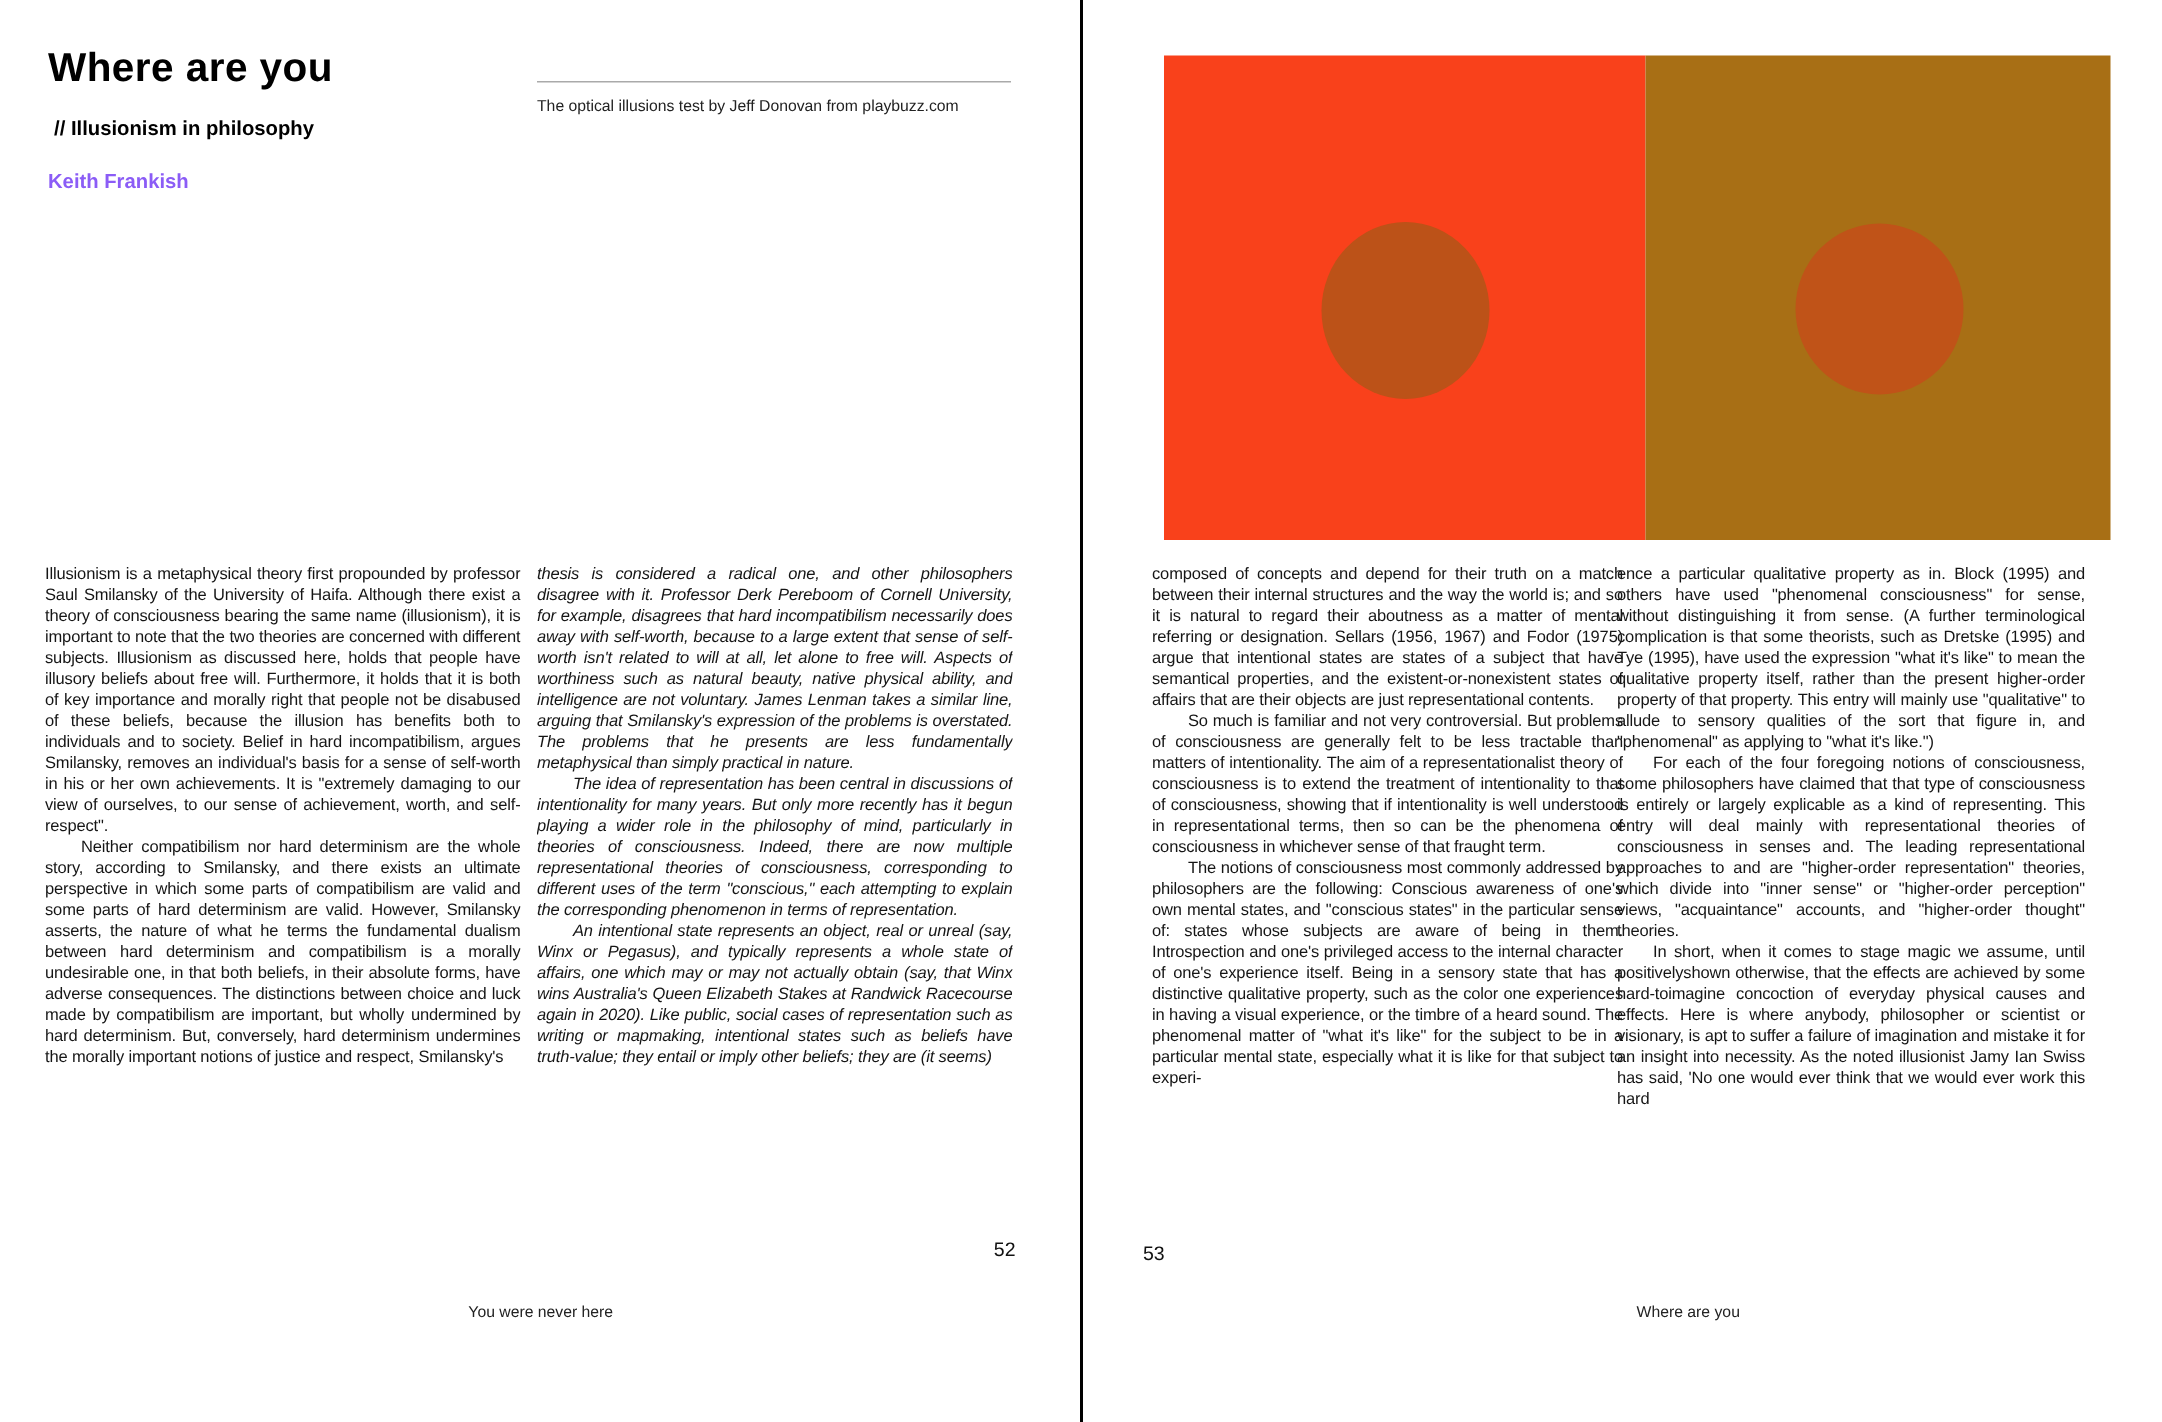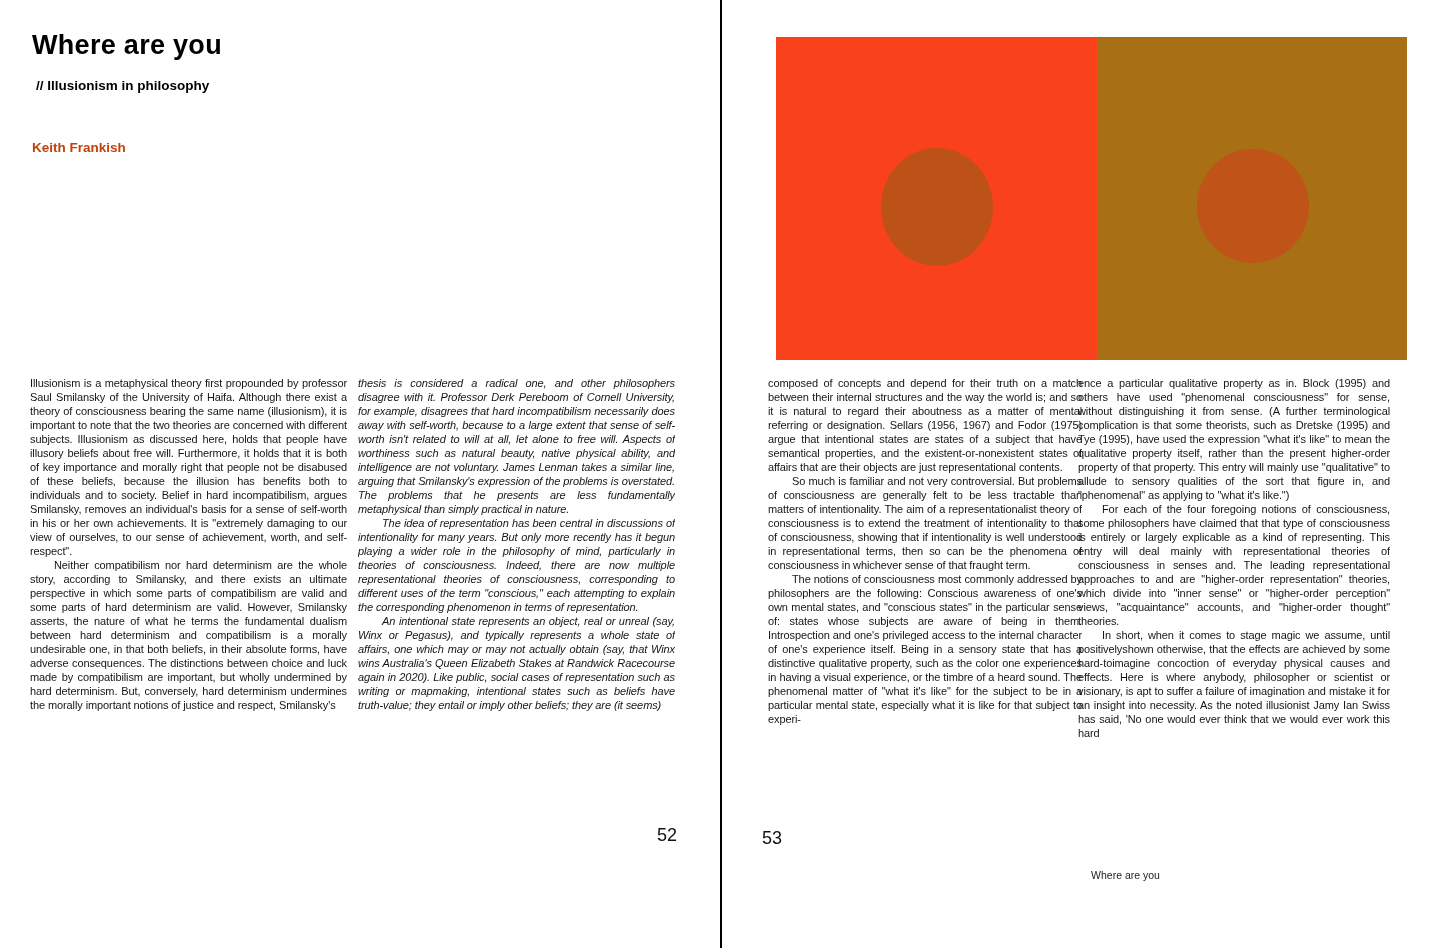--- a/index.html
+++ b/index.html
@@ -12,21 +12,21 @@
   }
   .spread { position:absolute; inset:0; background:#fff; }
   .page { position:absolute; top:0; height:799px; }
   .page-left  { left:0;   width:721px; }
   .page-right { left:722px; width:719px;padding-left:44px; }
   .divider { position:absolute; left:720px; top:0; width:2px; height:948px; background:#000; }
 
   
   .title    { position:absolute; left:32px; top:30px; font-size:27px; font-weight:700; letter-spacing:.3px; color:#000; }
   .subtitle { position:absolute; left:36px; top:78px; font-size:13.5px; font-weight:700; color:#000;text-align:right; }
-  .author   { position:absolute; left:32px; top:113px; font-size:13.5px; font-weight:700; color:#c2410c;margin-top:27px; }
+  .author   { position:absolute; left:32px; top:113px; font-size:13.5px; font-weight:700; color:#8b5cf6; }
 
   .caption-block { position:absolute; left:358px; top:54px; width:316px; }
   .caption-rule  { width:100%; height:1px; background:#aaa; }
   .caption-text  { margin-top:10px; font-size:10.5px; color:#222; }
 
   
   .bodycol {
     position:absolute; top:376px; height:432px; overflow:hidden;
     text-align:justify; font-size:11px; line-height:14px;
     letter-spacing:-.1px; color:#151515;
@@ -41,47 +41,52 @@
   
   .illusion { position:absolute; left:54px; top:37px; width:631px; height:323px; display:flex; }
   .panel { position:relative; height:100%; }
   .panel-left  { width:321px; }
   .panel-right { width:310px; }
   .circle { position:absolute; border-radius:50%; }
   .circle-left  { left:105px; top:111px; width:112px; height:118px; }
   .circle-right { left:100px; top:112px; width:112px; height:114px; }
 
   
-  .pagenum { position:absolute; font-size:18px; color:#111; }
+  .pagenum { position:absolute; font-size:13px; color:#111; }
   .pagenum-left  { left:630px; width:47px; top:825px; text-align:right; }
   .pagenum-right { left:40px; top:828px;text-align:right; }
   .footer { position:absolute; top:869px; width:100%; text-align:center; font-size:10.5px; color:#222; }
 </style>
 </head>
 <body>
 
 <div class="spread">
 
   <div class="page page-left">
     <h1 class="title">Where are you</h1>
     <div class="subtitle">// Illusionism in philosophy</div>
     <div class="author">Keith Frankish</div>
 
+    <div class="caption-block">
+      <div class="caption-rule"></div>
+      <div class="caption-text">The optical illusions test by Jeff Donovan from playbuzz.com</div>
+    </div>
 
     <div class="bodycol col-l1">
       <p>Illusionism is a metaphysical theory first propounded by professor Saul Smilansky of the University of Haifa. Although there exist a theory of consciousness bearing the same name (illusionism), it is important to note that the two theories are concerned with different subjects. Illusionism as discussed here, holds that people have illusory beliefs about free will. Furthermore, it holds that it is both of key importance and morally right that people not be disabused of these beliefs, because the illusion has benefits both to individuals and to society. Belief in hard incompatibilism, argues Smilansky, removes an individual's basis for a sense of self-worth in his or her own achievements. It is "extremely damaging to our view of ourselves, to our sense of achievement, worth, and self-respect".</p>
       <p class="indent">Neither compatibilism nor hard determinism are the whole story, according to Smilansky, and there exists an ultimate perspective in which some parts of compatibilism are valid and some parts of hard determinism are valid. However, Smilansky asserts, the nature of what he terms the fundamental dualism between hard determinism and compatibilism is a morally undesirable one, in that both beliefs, in their absolute forms, have adverse consequences. The distinctions between choice and luck made by compatibilism are important, but wholly undermined by hard determinism. But, conversely, hard determinism undermines the morally important notions of justice and respect, Smilansky's</p>
     </div>
     <div class="bodycol col-l2">
       <p>thesis is considered a radical one, and other philosophers disagree with it. Professor Derk Pereboom of Cornell University, for example, disagrees that hard incompatibilism necessarily does away with self-worth, because to a large extent that sense of self-worth isn't related to will at all, let alone to free will. Aspects of worthiness such as natural beauty, native physical ability, and intelligence are not voluntary. James Lenman takes a similar line, arguing that Smilansky's expression of the problems is overstated. The problems that he presents are less fundamentally metaphysical than simply practical in nature.</p>
       <p class="indent">The idea of representation has been central in discussions of intentionality for many years. But only more recently has it begun playing a wider role in the philosophy of mind, particularly in theories of consciousness. Indeed, there are now multiple representational theories of consciousness, corresponding to different uses of the term "conscious," each attempting to explain the corresponding phenomenon in terms of representation.</p>
       <p class="indent">An intentional state represents an object, real or unreal (say, Winx or Pegasus), and typically represents a whole state of affairs, one which may or may not actually obtain (say, that Winx wins Australia's Queen Elizabeth Stakes at Randwick Racecourse again in 2020). Like public, social cases of representation such as writing or mapmaking, intentional states such as beliefs have truth-value; they entail or imply other beliefs; they are (it seems)</p>
     </div>
 
     <div class="pagenum pagenum-left">52</div>
+    <div class="footer">You were never here</div>
   </div>
 
   <div class="divider"></div>
 
   <div class="page page-right">
 
     <div class="illusion">
       <div class="panel panel-left" style="background: rgb(249, 65, 27);">
         <div class="circle circle-left" style="background: rgb(188, 82, 24);"></div>
       </div>

